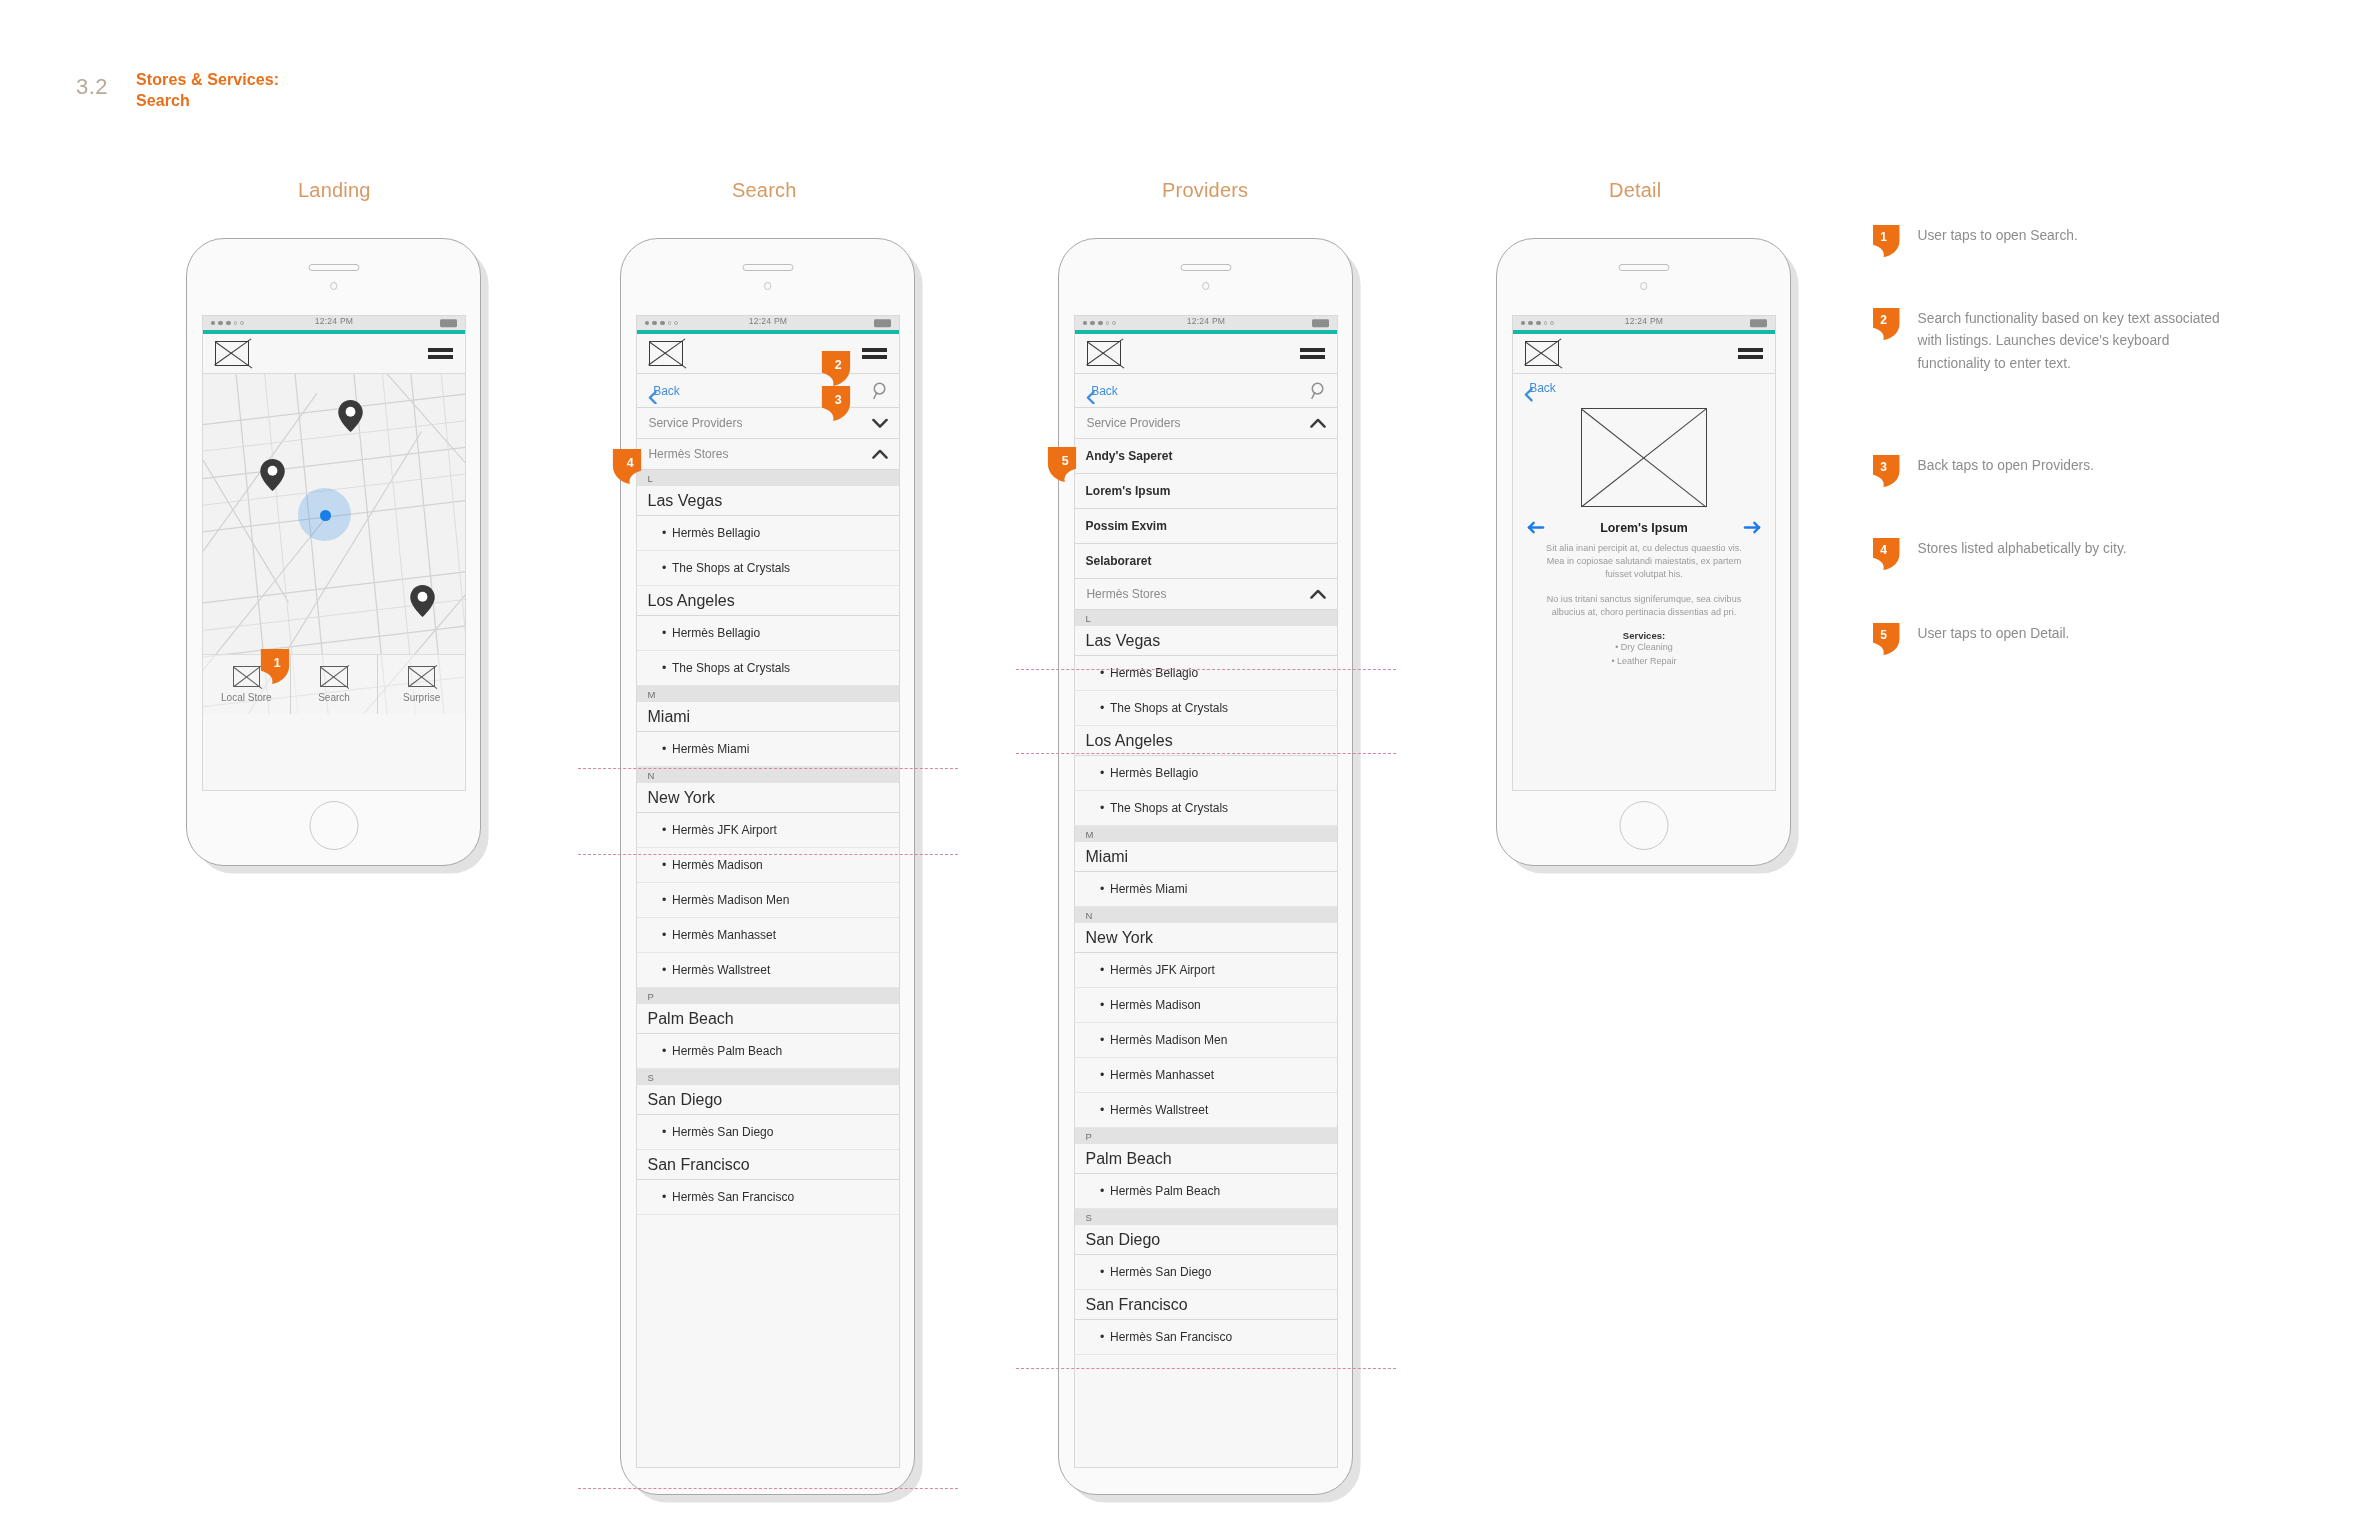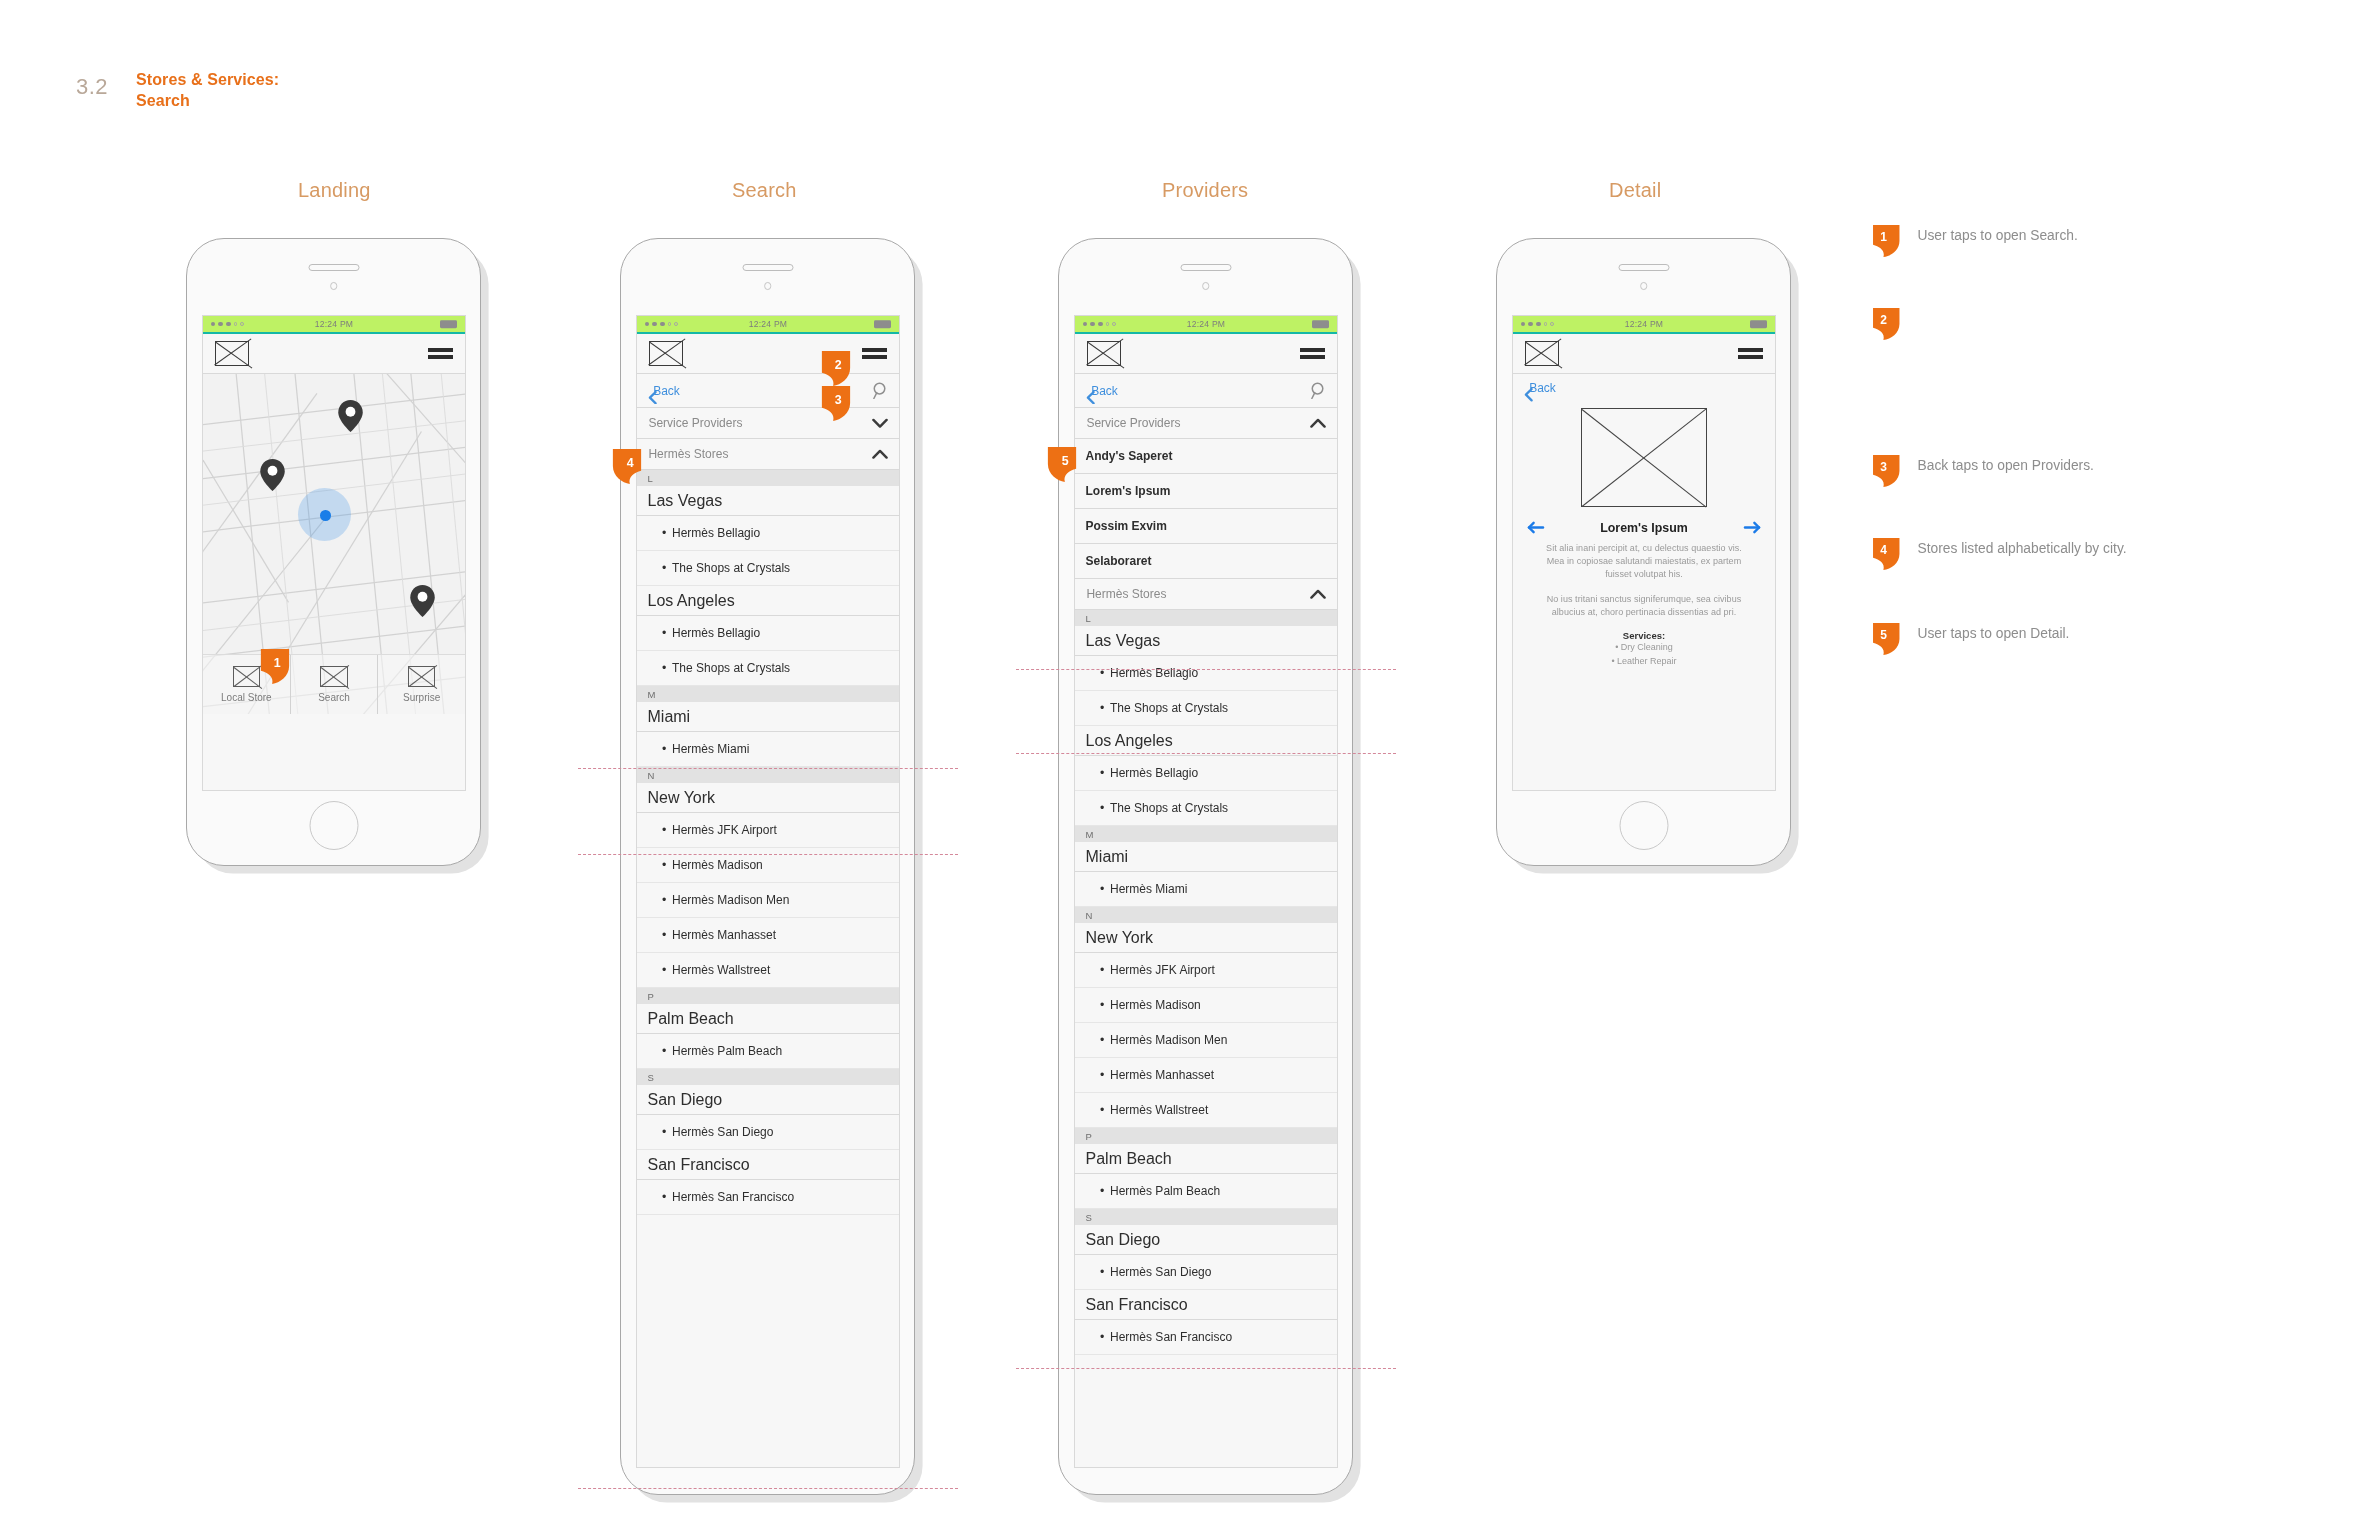--- a/index.html
+++ b/index.html
@@ -55,22 +55,22 @@
     width: 264px; background: #f7f7f7;
     border: 1px solid #d9d9d9;
     overflow: hidden;
   }
   .screen.short { height: 476px; }
   .screen.long  { height: 1153px; }
   .screen.detail { height: 476px; }
 
   
   .statusbar {
-    height: 18px; background: #bef264; border-bottom: 2px solid #14b8a6;
-    display: flex; align-items: center; padding: 0 7.6px; position: relative;
+    height: 18px; background: #e5e5e5; border-bottom: 4px solid #14b8a6;
+    display: flex; padding: 0 7.6px; position: relative;
   }
   .sig { display: flex; gap: 2.9px; align-items: center; }
   .sig i { width: 4.8px; height: 4.8px; border-radius: 50%; background: #8d8d8d; display: block; }
   .sig i.hollow { background: transparent; border: 1px solid #a5a5a5; width: 3.8px; height: 3.8px; }
   .clock {
     position: absolute; left: 0; right: 0; text-align: center;
     font-size: 8.6px; color: #7d7d7d; letter-spacing: 0.2px;
   }
   .batt {
     position: absolute; right: 7.6px; top: 50%; transform: translateY(-50%);
@@ -734,20 +734,21 @@
       <span class="leg-txt">User taps to open Search.</span>
     </div>
 
     <div class="leg-item" style="top:83px">
       <span class="leg-pin">
         <svg width="28.5" height="34" viewBox="0 0 30 36">
             <path d="M1 1 H29 V18 C29 28 20 34 12 35 C14 28 8 24 1 22 Z" fill="#ED7014"></path>
           </svg>
         <span class="cnum">2</span>
       </span>
+      <span class="leg-txt">Search functionality based on key text associated with listings. Launches device's keyboard functionality to enter text.</span>
     </div>
 
     <div class="leg-item" style="top:230px">
       <span class="leg-pin">
         <svg width="28.5" height="34" viewBox="0 0 30 36">
             <path d="M1 1 H29 V18 C29 28 20 34 12 35 C14 28 8 24 1 22 Z" fill="#ED7014"></path>
           </svg>
         <span class="cnum">3</span>
       </span>
       <span class="leg-txt">Back taps to open Providers.</span>

